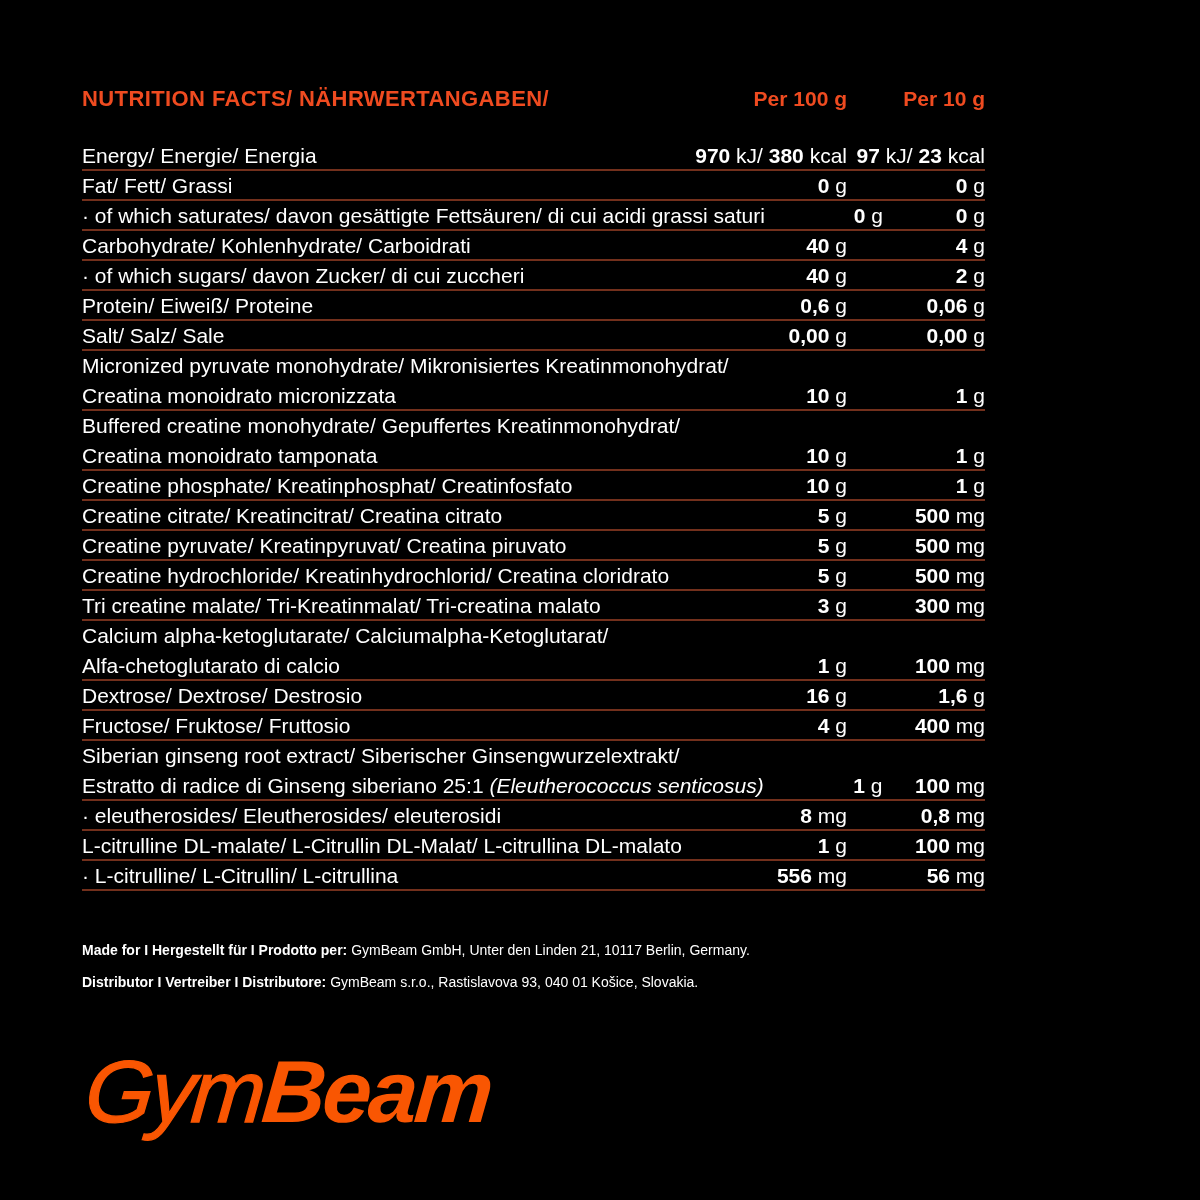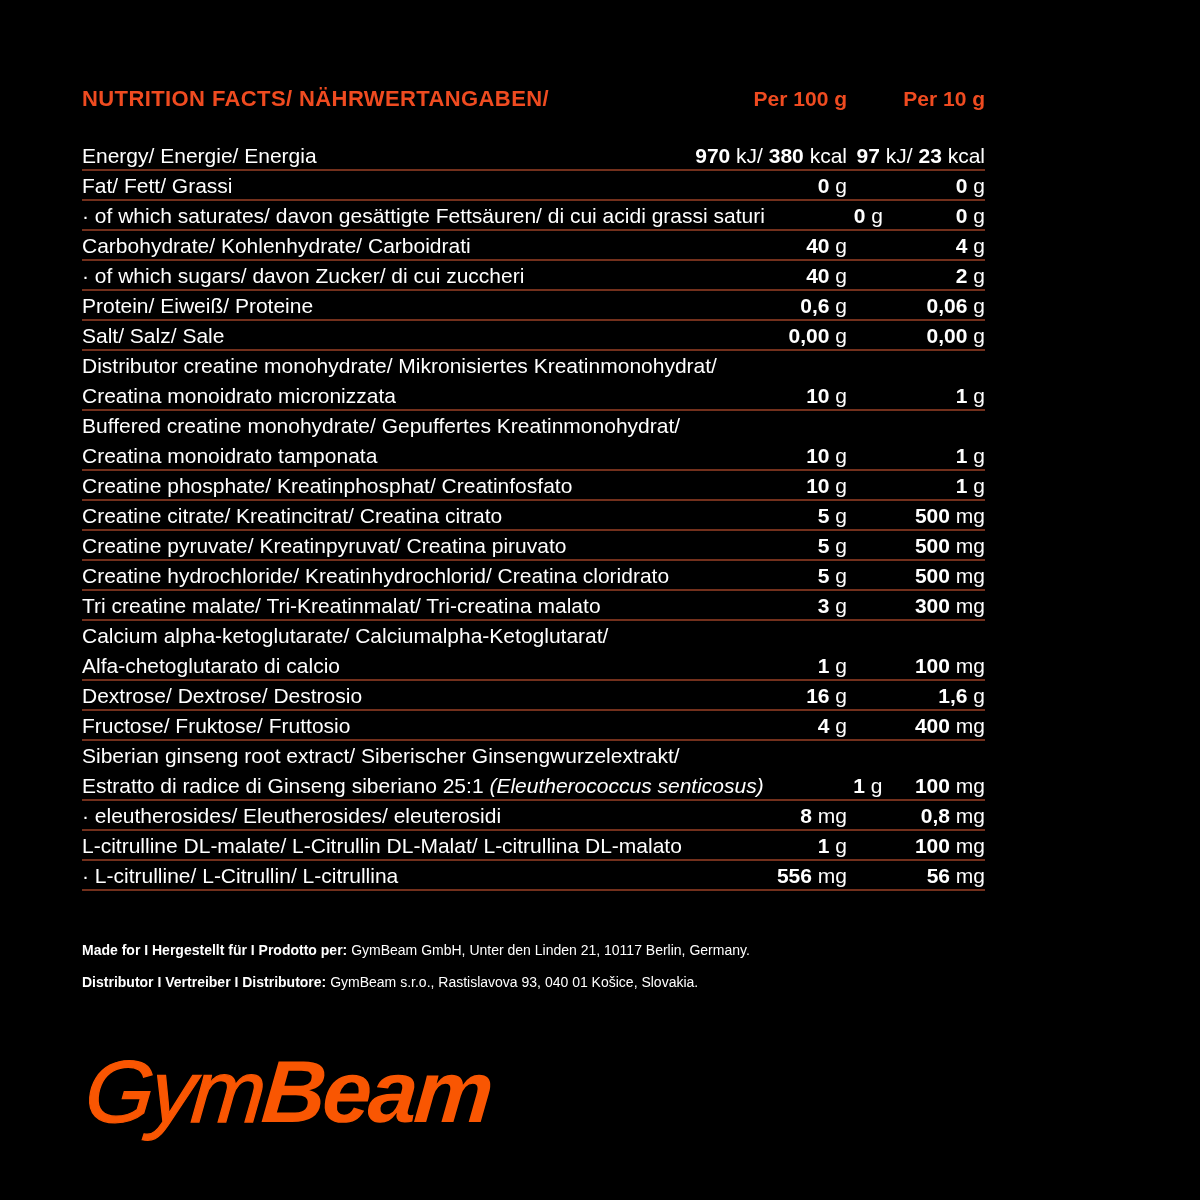--- a/index.html
+++ b/index.html
@@ -86,21 +86,21 @@
           <span class="tlabel">Protein/ Eiweiß/ Proteine</span>
           <span class="tval c1"><b>0,6</b> g</span>
           <span class="tval c2"><b>0,06</b> g</span>
         </div>
         <div class="trow last">
           <span class="tlabel">Salt/ Salz/ Sale</span>
           <span class="tval c1"><b>0,00</b> g</span>
           <span class="tval c2"><b>0,00</b> g</span>
         </div>
         <div class="trow">
-          <span class="tlabel">Distributor creatine monohydrate/ Mikronisiertes Kreatinmonohydrat/</span>
+          <span class="tlabel">Micronized pyruvate monohydrate/ Mikronisiertes Kreatinmonohydrat/</span>
         </div>
         <div class="trow last">
           <span class="tlabel">Creatina monoidrato micronizzata</span>
           <span class="tval c1"><b>10</b> g</span>
           <span class="tval c2"><b>1</b> g</span>
         </div>
         <div class="trow">
           <span class="tlabel">Buffered creatine monohydrate/ Gepuffertes Kreatinmonohydrat/</span>
         </div>
         <div class="trow last">

